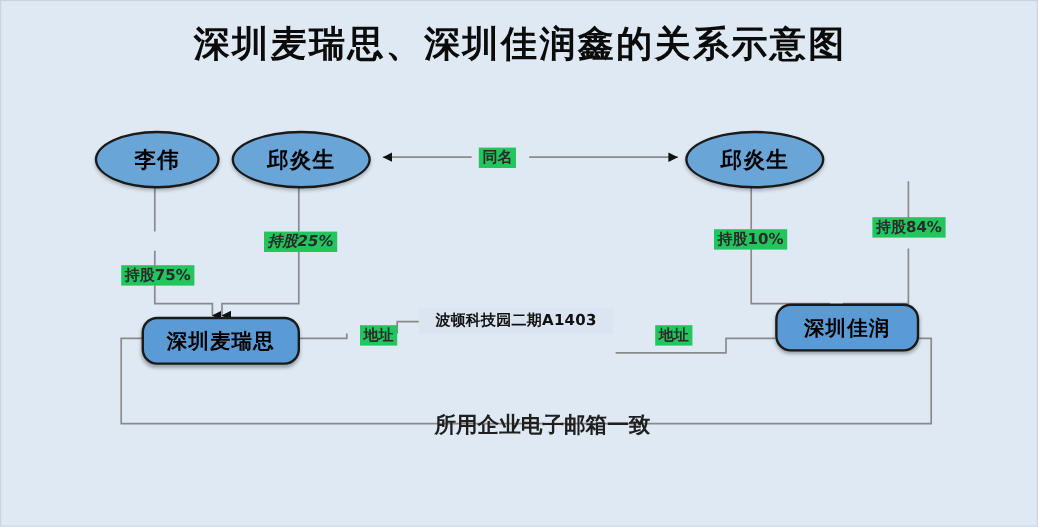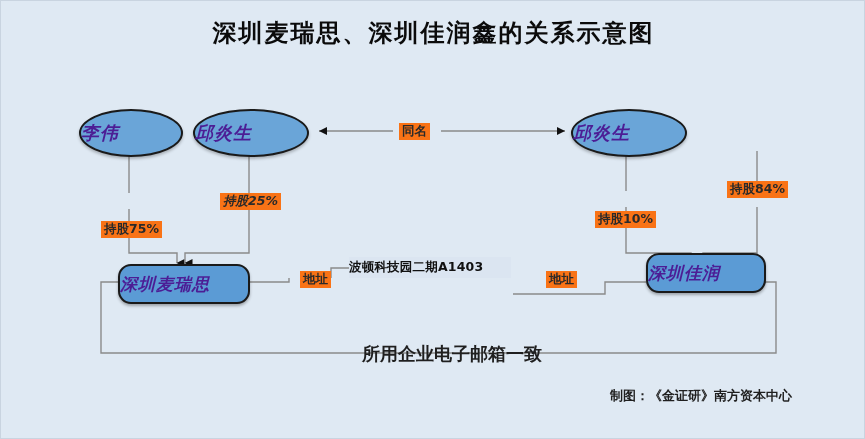--- a/index.html
+++ b/index.html
@@ -23,24 +23,24 @@
     position: absolute;
     left: 0;
     top: 0;
     width: 865px;
     height: 439px;
   }
   .node {
     position: absolute;
     display: flex;
     align-items: center;
-    color: #4c1d95;
+    justify-content: center;
+    color: #000000;
     font-weight: bold;
     z-index: 3;
-    font-style: italic;
   }
   .ellipse-node {
     background: #6aa5d8;
     border: 2px solid #1a1a1a;
     border-radius: 50%;
     font-size: 18px;
     letter-spacing: 1px;
     box-shadow: 0 2px 3px rgba(0,0,0,0.25);
   }
   .rect-node {
@@ -48,52 +48,53 @@
     border: 2px solid #1a1a1a;
     border-radius: 13px;
     font-size: 17px;
     letter-spacing: 1px;
     box-shadow: 0 2px 3px rgba(0,0,0,0.3);
   }
   .addr-box {
     position: absolute;
     display: flex;
     align-items: center;
+    justify-content: center;
     background: #dbe5f1;
     color: #111111;
     font-size: 12.5px;
     font-weight: bold;
     letter-spacing: 0.2px;
     z-index: 3;
   }
   .edge-label {
     position: absolute;
     color: #2a2a2a;
     font-size: 12.5px;
     font-weight: bold;
     white-space: nowrap;
-    background: #f97316;
+    background: #22c55e;
     padding: 0 3px;
     z-index: 4;
   }
   .plain-label {
     position: absolute;
     color: #1f1f1f;
     font-size: 18px;
     font-weight: bold;
     white-space: nowrap;
     z-index: 4;
   }
   #page-title {
     position: absolute;
     left: 0;
     top: 16px;
     width: 865px;
     text-align: center;
-    font-size: 24px;
+    font-size: 30px;
     font-weight: bold;
     color: #0b0b0b;
     letter-spacing: 2px;
     z-index: 5;
   }
   #credit {
     position: absolute;
     right: 72px;
     top: 386px;
     font-size: 13px;
@@ -173,27 +174,26 @@
 
   <div class="addr-box" style="left:348px; top:256px; width:162px; height:21px;">
     <span>波顿科技园二期A1403</span>
   </div>
 
 
   <div class="edge-label" style="left:100px; top:192px;margin-top:28px;">持股75%</div>
 
   <div class="edge-label" style="left:219px; top:192px;font-style:italic;">持股25%</div>
 
-  <div class="edge-label" style="left:594px; top:190px;margin-top:20px;">持股10%</div>
+  <div class="edge-label" style="left:594px; top:190px;">持股10%</div>
 
   <div class="edge-label" style="left:726px; top:180px;">持股84%</div>
 
   <div class="edge-label" style="left:398px; top:122px;">同名</div>
 
   <div class="edge-label" style="left:299px; top:270px;">地址</div>
 
   <div class="edge-label" style="left:545px; top:270px;">地址</div>
 
   <div class="plain-label" style="left:361px; top:341px;">所用企业电子邮箱一致</div>
 
-  <div id="credit">制图：《金证研》南方资本中心</div>
 
 </div>
 
 </body></html>

